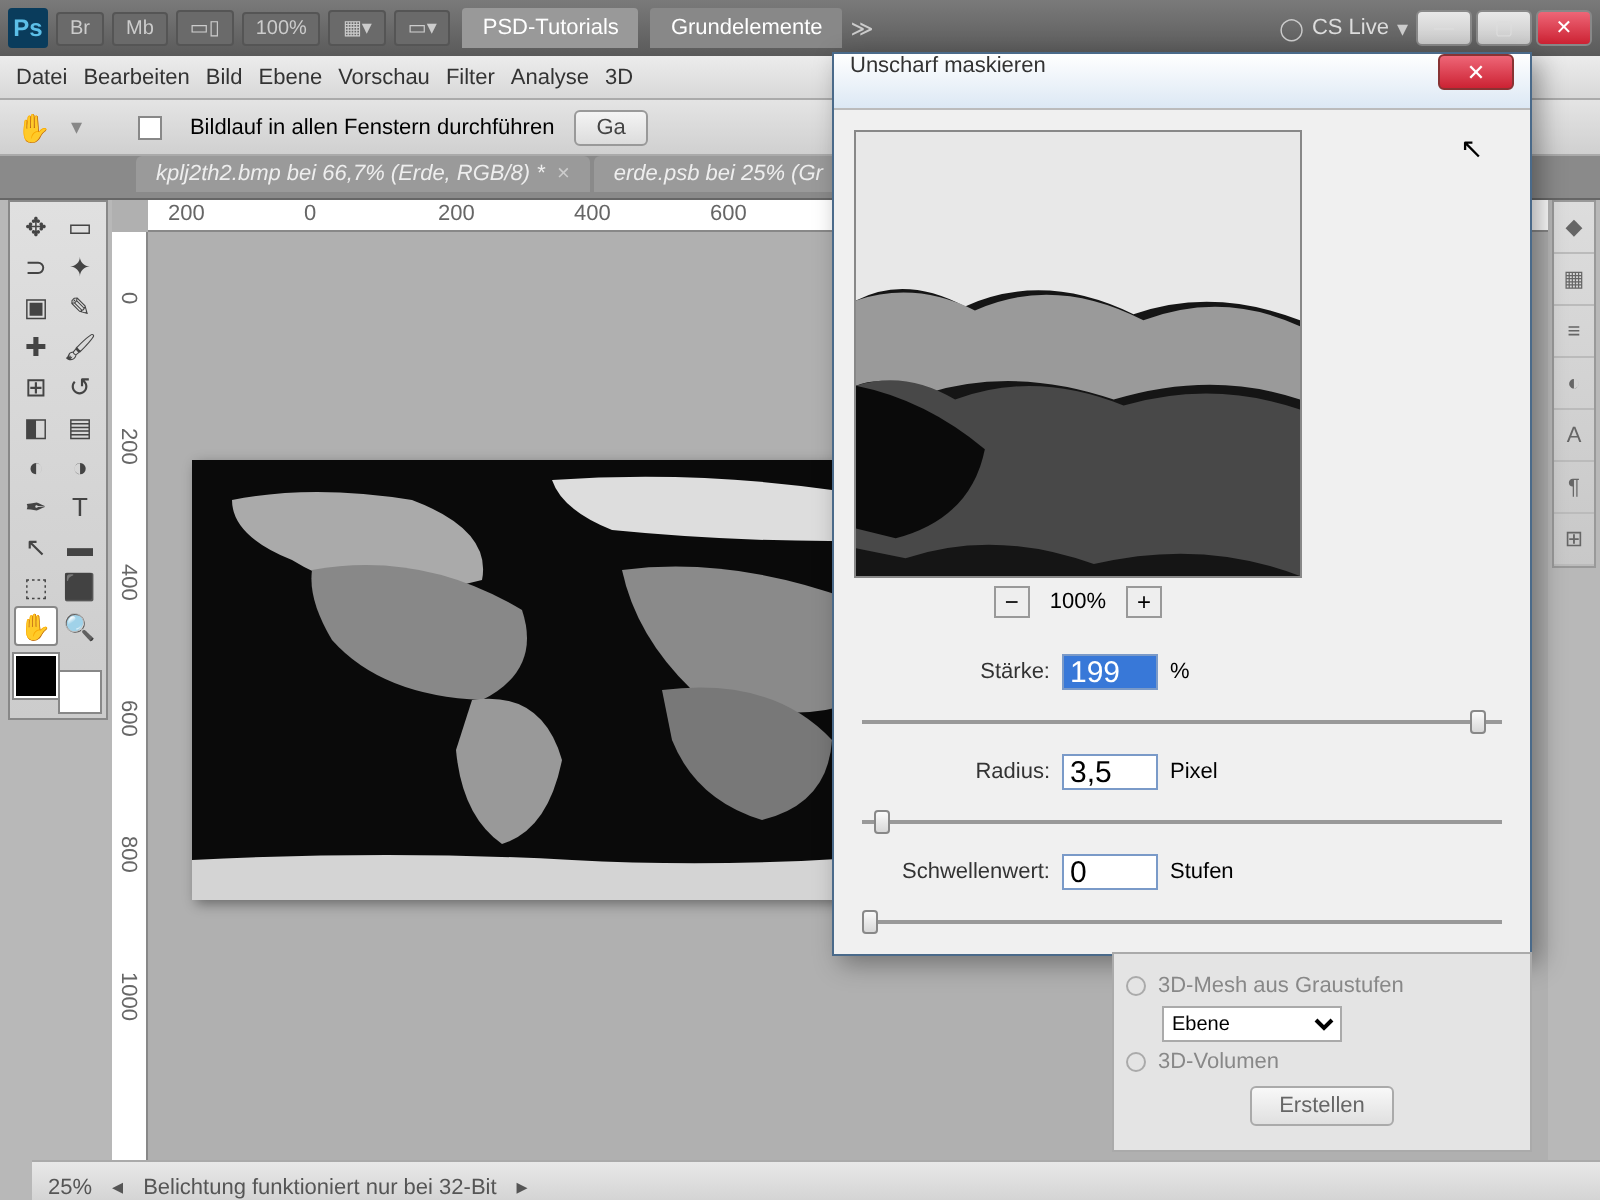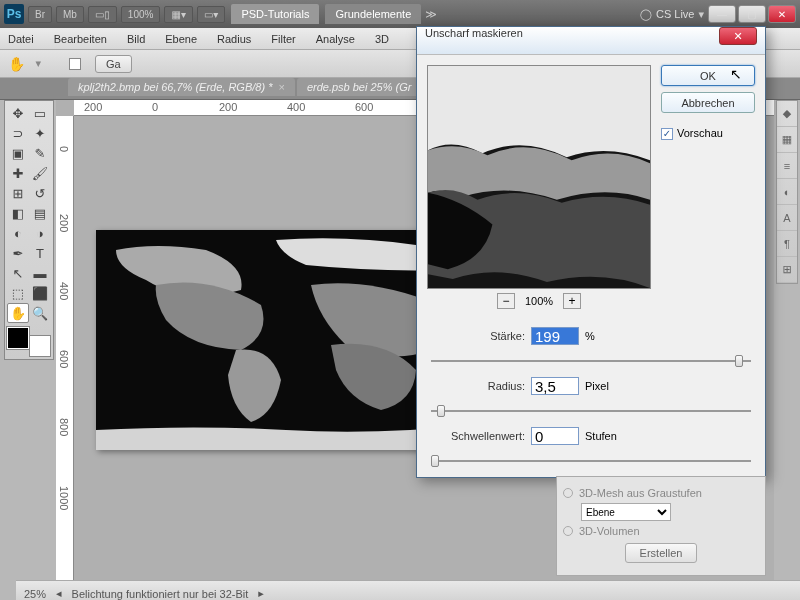--- a/index.html
+++ b/index.html
@@ -6,21 +6,21 @@
 body{width:800px;height:600px;overflow:hidden;background:#b8b8b8;position:relative}
 .titlebar{height:28px;background:linear-gradient(#7a7a7a,#5a5a5a);display:flex;align-items:center;padding:0 4px;color:#ddd;gap:4px}
 .ps-logo{width:20px;height:20px;background:#0a3c5c;color:#5cbfe8;font-weight:bold;display:flex;align-items:center;justify-content:center;border-radius:2px;font-size:12px}
 .tb-btn{padding:2px 6px;background:#6a6a6a;border:1px solid #555;border-radius:2px;color:#ccc;font-size:10px}
 .tb-tab{padding:4px 10px;background:#888;color:#fff;border-radius:2px 2px 0 0;margin-left:2px}
 .tb-tab.active{background:#999}
 .tb-spacer{flex:1}
 .win-btns{display:flex;gap:2px}
 .win-btn{width:28px;height:18px;background:linear-gradient(#e8e8e8,#c8c8c8);border:1px solid #888;border-radius:3px;display:flex;align-items:center;justify-content:center;font-size:10px}
 .win-btn.close{background:linear-gradient(#e67,#c23);color:#fff}
-.menubar{height:22px;background:linear-gradient(#ececec,#d8d8d8);display:flex;align-items:center;padding:0 8px;gap:20px;border-bottom:1px solid #aaa}
+.menubar{height:22px;background:linear-gradient(#ececec,#d8d8d8);display:flex;align-items:center;padding:0 8px;gap:8px;border-bottom:1px solid #aaa}
 .menubar span{color:#333}
 .optbar{height:28px;background:linear-gradient(#e4e4e4,#d0d0d0);display:flex;align-items:center;padding:0 8px;gap:10px;border-bottom:1px solid #aaa}
 .opt-btn{padding:2px 10px;background:linear-gradient(#f4f4f4,#dcdcdc);border:1px solid #999;border-radius:3px;color:#444}
 .checkbox{width:12px;height:12px;border:1px solid #888;background:#fff;display:inline-block;vertical-align:middle;margin-right:4px}
 .tabbar{height:22px;background:#8a8a8a;display:flex;align-items:flex-start;padding-left:68px;border-bottom:1px solid #666}
 .doc-tab{padding:3px 10px;background:#9a9a9a;color:#eee;border-radius:3px 3px 0 0;margin-right:2px;font-style:italic;font-size:10px;display:flex;gap:6px;align-items:center}
 .doc-tab .x{font-style:normal;color:#ccc}
 .workspace{position:absolute;top:100px;left:56px;right:26px;bottom:20px;background:#b0b0b0}
 .ruler-h{position:absolute;top:0;left:18px;right:0;height:16px;background:#fff;border-bottom:1px solid #888;font-size:8px;color:#666;overflow:hidden}
 .ruler-h span{position:absolute;top:1px}
@@ -85,31 +85,32 @@
     <div class="win-btn">▢</div>
     <div class="win-btn close">✕</div>
   </div>
 </div>
 
 <div class="menubar">
   <span>Datei</span>
   <span>Bearbeiten</span>
   <span>Bild</span>
   <span>Ebene</span>
-  <span>Radius</span>
+  <span>Vorschau</span>
   <span>Filter</span>
   <span>Analyse</span>
   <span>3D</span>
 </div>
 
 <div class="optbar">
   <span style="font-size:14px">✋</span>
     <span style="color:#888">▾</span>
   <span style="margin-left:8px"></span>
   <span class="checkbox"></span>
+  <span>Bildlauf in allen Fenstern durchführen</span>
   <div class="opt-btn">Ga</div>
 </div>
 
 <div class="tabbar">
   <div class="doc-tab">
       <span>kplj2th2.bmp bei 66,7% (Erde, RGB/8) *</span>
       <span class="x">×</span>
     </div>
   <div class="doc-tab">
       <span>erde.psb bei 25% (Gr</span>
@@ -203,25 +204,20 @@
           <path d="M0 128 Q25 120 50 135 Q90 120 135 138 Q180 125 224 140 L224 224 Q175 205 120 218 Q70 200 25 215 L0 210 Z" fill="#484848"></path>
           <path d="M0 128 Q35 135 65 160 Q58 195 20 205 L0 200 Z" fill="#0a0a0a"></path>
         </svg>
       </div>
       <div class="zoom-row">
         <div class="zoom-btn">−</div>
         <span>100%</span>
         <div class="zoom-btn">+</div>
       </div>
     </div>
-    <div class="dlg-right">
-      <div class="dlg-btn primary">OK</div>
-      <div class="dlg-btn">Abbrechen</div>
-      <div style="margin-top:8px"><span class="chk">✓</span><span>Vorschau</span></div>
-    </div>
   </div>
   <div class="param">
     <label>Stärke:</label>
     <input class="sel" value="199" style="">
     <span>%</span>
   </div>
   <div class="slider">
       <div class="track"></div>
       <div class="thumb" style="left:95%"></div>
     </div>

